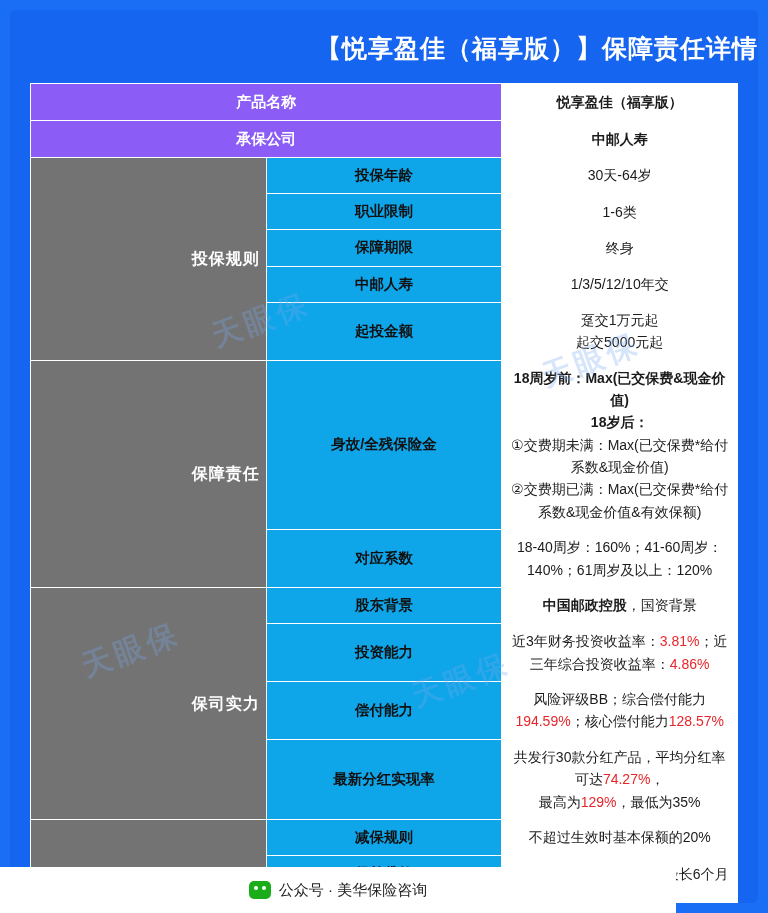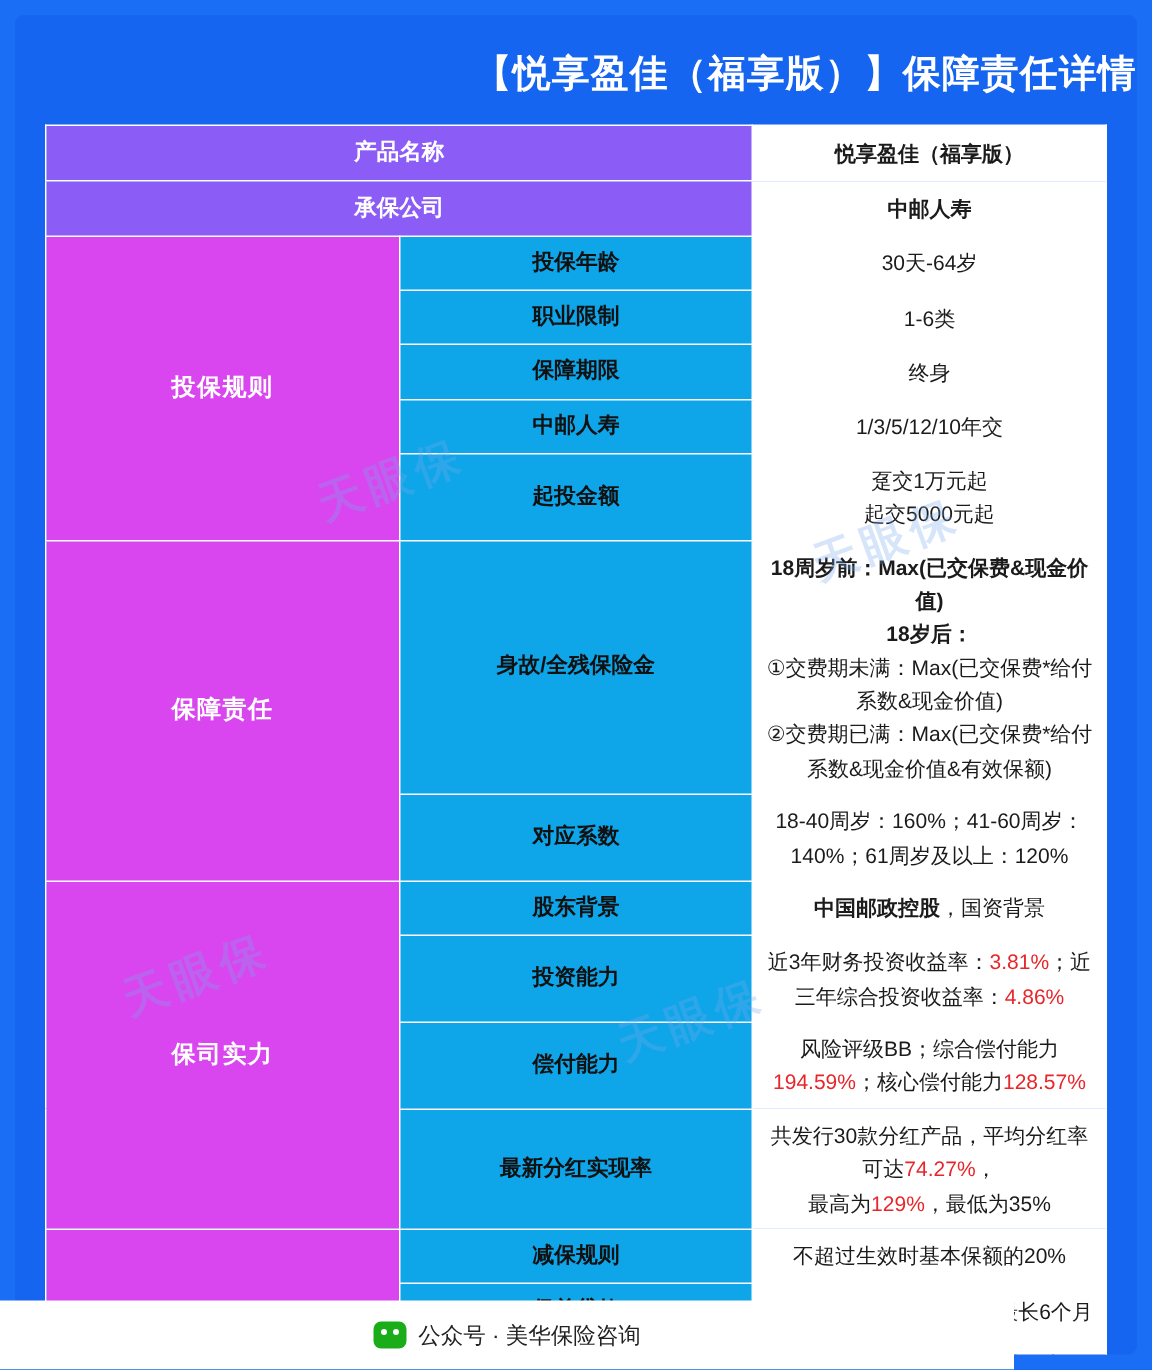--- a/index.html
+++ b/index.html
@@ -35,26 +35,27 @@
     border:1px solid #ffffff;
     font-size:13.5px;
     color:#1b1b1b;
     background:#ffffff;
     text-align:center;
     vertical-align:middle;
     padding:6px 6px;
     line-height:1.6;
   }
   td.cat{
-    background:#d946ef;
+    background:#737373;
     color:#ffffff;
     font-weight:bold;
     font-size:16px;
     width:62px;
     letter-spacing:1px;
+    text-align:right;
   }
   td.hdr{
     background:#8b5cf6;
     color:#ffffff;
     font-weight:bold;
     font-size:15px;
   }
   td.lbl{
     background:#0ea5e9;
     color:#111;

